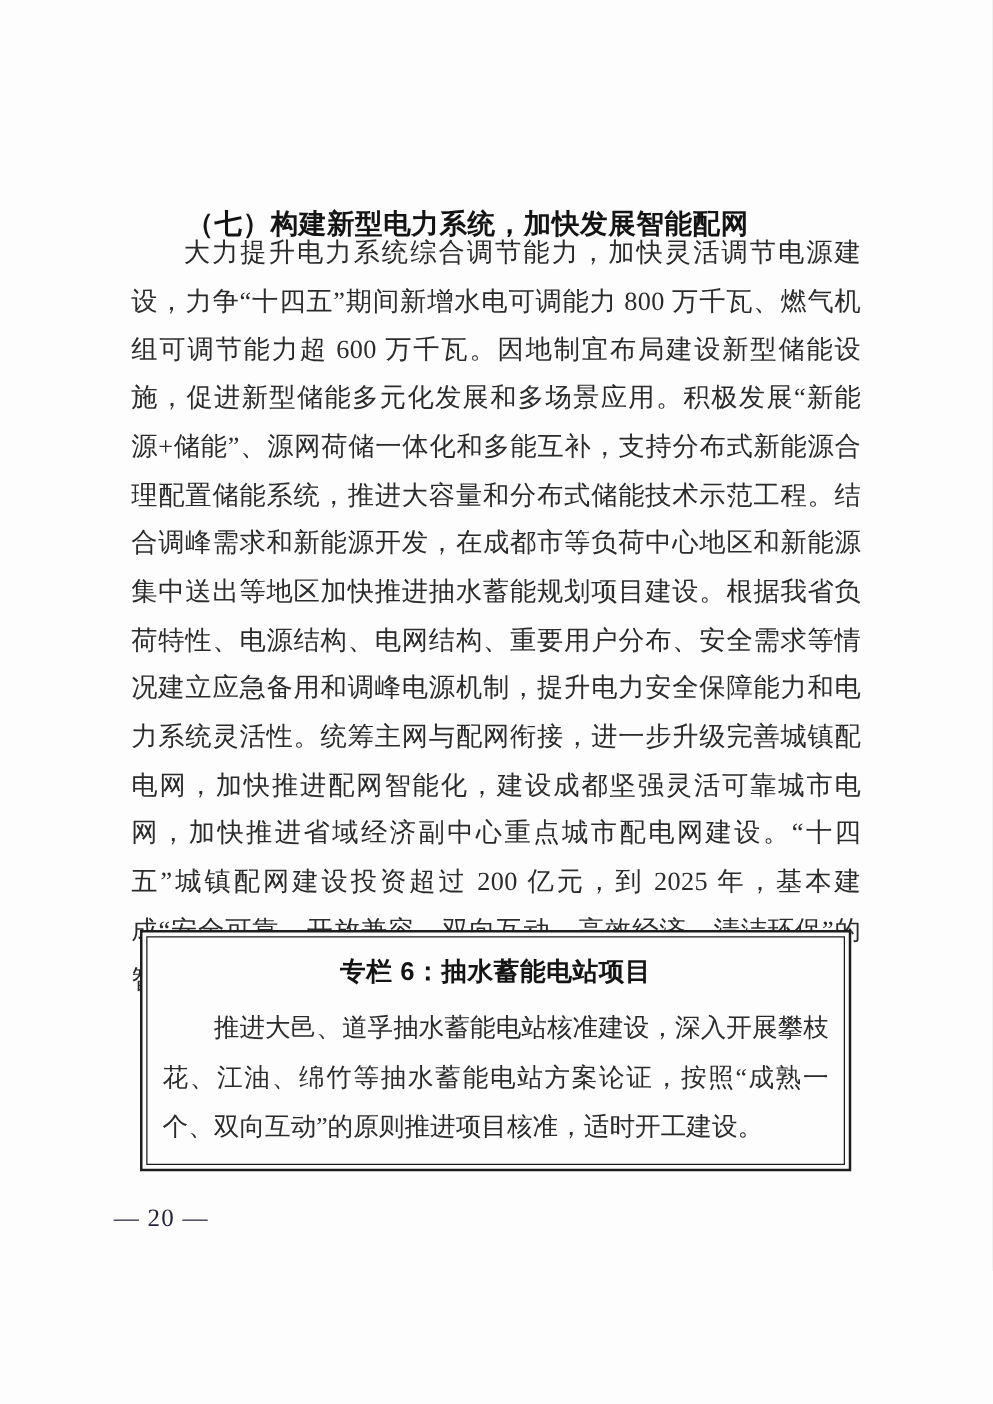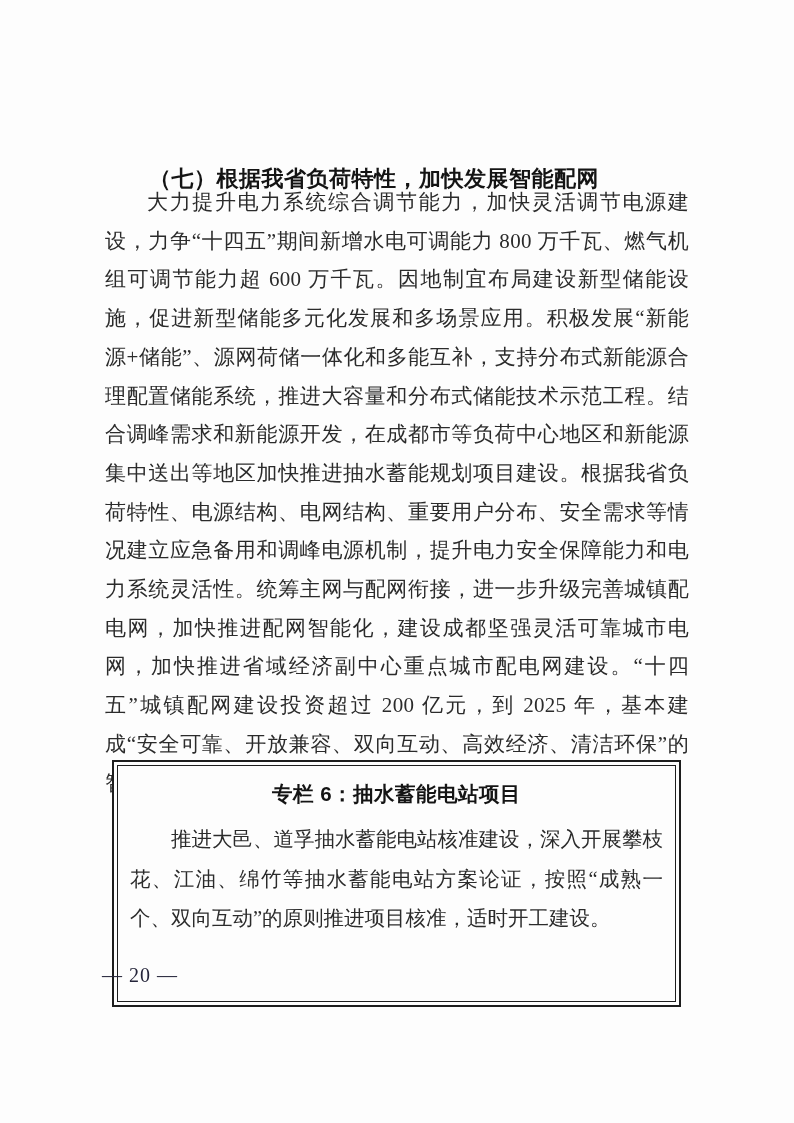--- a/index.html
+++ b/index.html
@@ -40,23 +40,23 @@
     line-height: 38.7px;
     text-align: justify;
     text-justify: inter-character;
     text-indent: 2em;
     color: #2b2b2b;
     letter-spacing: 0.3px;
   }
   .callout-outer {
     position: absolute;
     left: 112px;
-    top: 760px;
+    top: 744px;
     width: 569px;
-    height: 247px;
+    height: 193px;
     box-sizing: border-box;
     border: 2.5px solid #1d1d1d;
     padding: 3px;
     background: #fdfdfd;
   }
   .callout-inner {
     box-sizing: border-box;
     width: 100%;
     height: 100%;
     border: 1px solid #1d1d1d;
@@ -77,34 +77,34 @@
     margin: 14px 0 0 0;
     font-size: 20.5px;
     line-height: 39.5px;
     text-align: justify;
     text-justify: inter-character;
     text-indent: 2em;
     color: #2b2b2b;
   }
   .page-number {
     position: absolute;
-    left: 102px;
+    left: 91px;
     top: 964px;
     font-size: 20px;
     color: #25253a;
     letter-spacing: 1px;
     white-space: nowrap;
   }
 </style>
 </head>
 <body>
 
 <div class="page">
 
-  <h2 class="section-heading">（七）根据我省负荷特性，加快发展智能配网</h2>
+  <h2 class="section-heading">（七）构建新型电力系统，加快发展智能配网</h2>
 
   <p class="body-paragraph">大力提升电力系统综合调节能力，加快灵活调节电源建设，力争“十四五”期间新增水电可调能力 800 万千瓦、燃气机组可调节能力超 600 万千瓦。因地制宜布局建设新型储能设施，促进新型储能多元化发展和多场景应用。积极发展“新能源+储能”、源网荷储一体化和多能互补，支持分布式新能源合理配置储能系统，推进大容量和分布式储能技术示范工程。结合调峰需求和新能源开发，在成都市等负荷中心地区和新能源集中送出等地区加快推进抽水蓄能规划项目建设。根据我省负荷特性、电源结构、电网结构、重要用户分布、安全需求等情况建立应急备用和调峰电源机制，提升电力安全保障能力和电力系统灵活性。统筹主网与配网衔接，进一步升级完善城镇配电网，加快推进配网智能化，建设成都坚强灵活可靠城市电网，加快推进省域经济副中心重点城市配电网建设。“十四五”城镇配网建设投资超过 200 亿元，到 2025 年，基本建成“安全可靠、开放兼容、双向互动、高效经济、清洁环保”的智能配网体系。</p>
 
   <div class="callout-outer">
     <div class="callout-inner">
       <h3 class="callout-title">专栏 6：抽水蓄能电站项目</h3>
       <p class="callout-body">推进大邑、道孚抽水蓄能电站核准建设，深入开展攀枝花、江油、绵竹等抽水蓄能电站方案论证，按照“成熟一个、双向互动”的原则推进项目核准，适时开工建设。</p>
     </div>
   </div>
 

